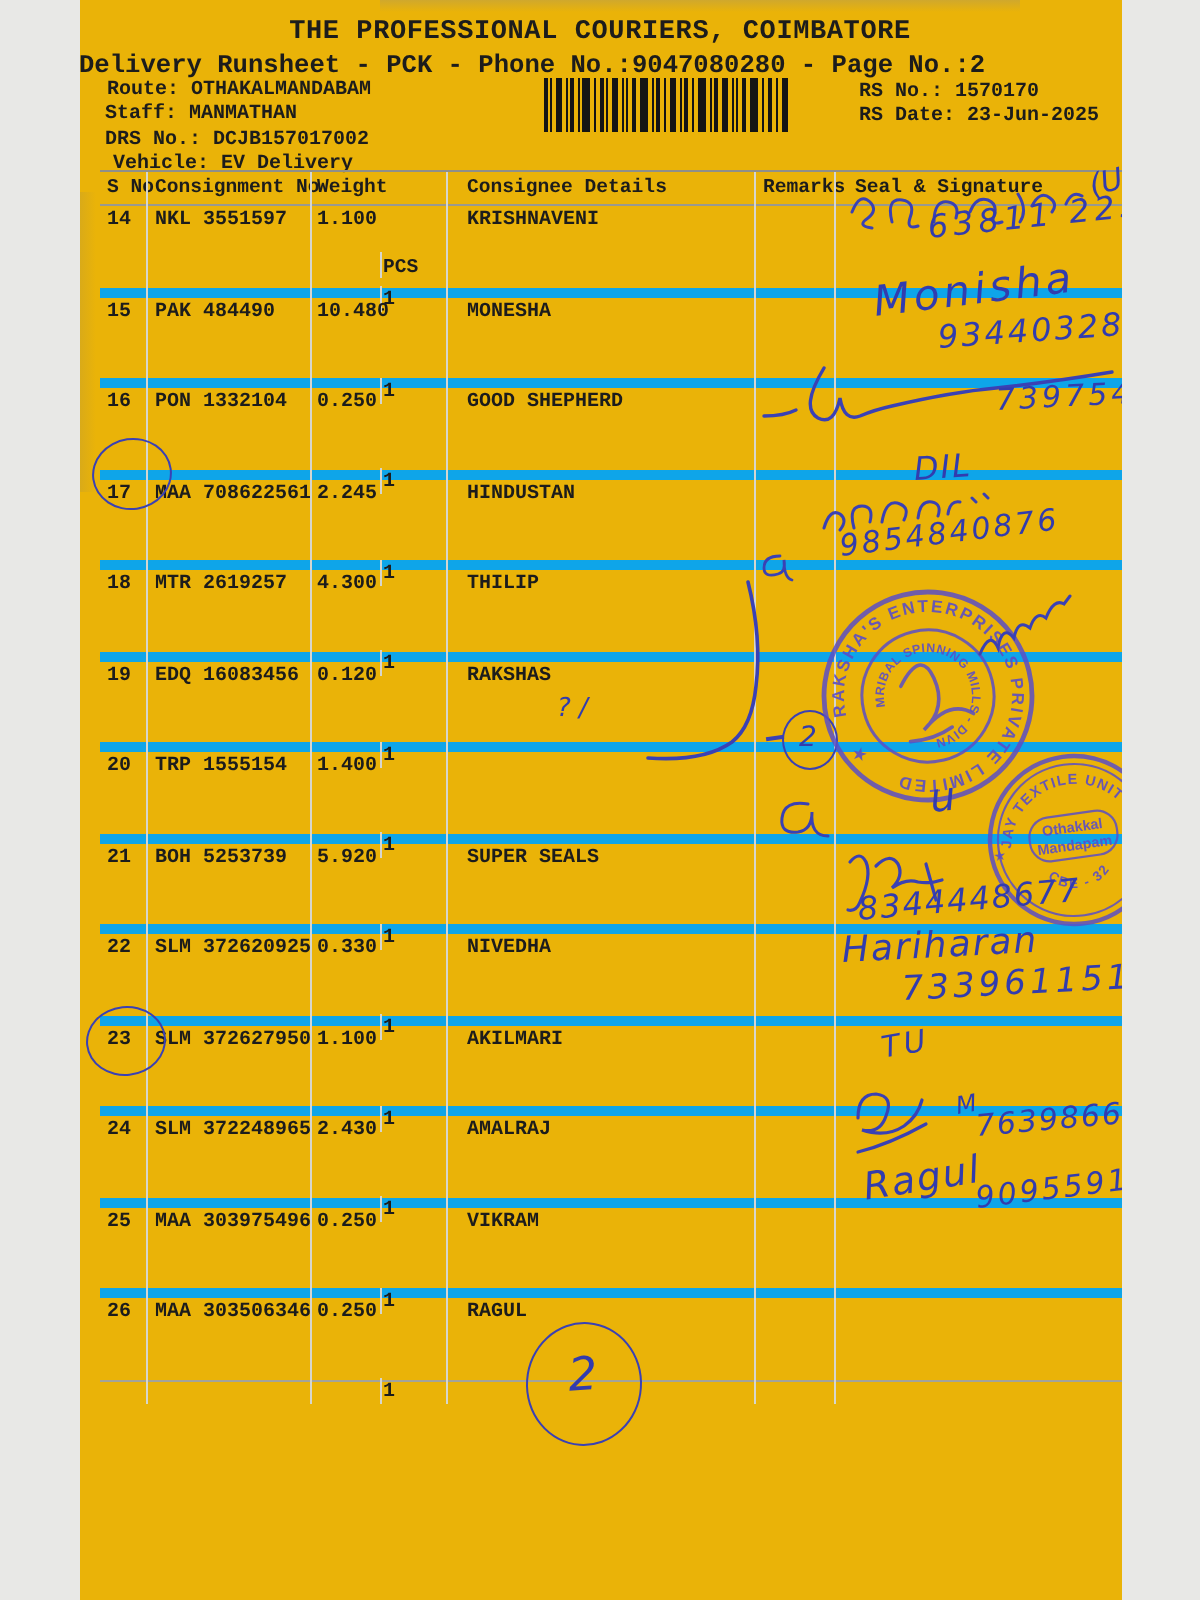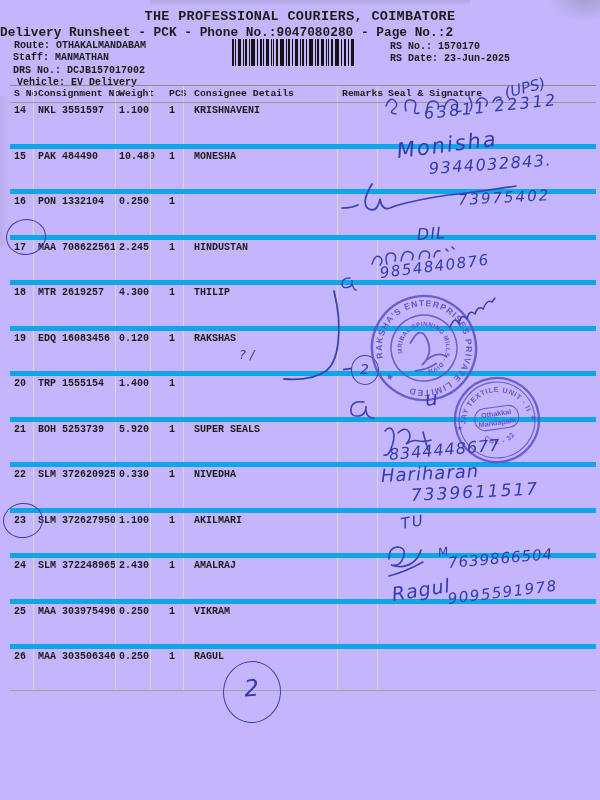--- a/index.html
+++ b/index.html
@@ -1,34 +1,34 @@
 <!DOCTYPE html>
 <html><head>
 <meta charset="utf-8">
 <title>Delivery Runsheet</title>
 <style>
   html,body{margin:0;padding:0;background:#e8e8e6;}
-  .page{position:relative;width:600px;height:800px;margin:0 auto;background:#c4b5fd;overflow:hidden;
+  .page{position:relative;width:521px;height:800px;margin:0 auto;background:#eab308;overflow:hidden;
         font-family:"Liberation Mono","DejaVu Sans Mono",monospace;color:#1c1c1c;}
   .abs{position:absolute;}
   .typed{font-weight:bold;white-space:nowrap;}
   .doc-title{top:9px;left:0;width:100%;text-align:center;font-size:13.5px;letter-spacing:.3px;}
   .doc-subtitle{top:25px;left:0;width:100%;font-size:12.8px;}
   .info-line{font-size:10px;text-align:right;}
   .info-line .val{margin-left:6px;}
   
   .table{position:absolute;left:10px;top:85px;width:586px;border-top:1.5px solid #8f8f8a;}
   .thead,.trow{display:grid;grid-template-columns:23px 82px 35px 33px 154px 40px auto;}
   .thead{height:16px;border-bottom:1px solid #99998f;font-size:9.8px;}
   .trow{height:40.5px;border-bottom:5px solid #0ea5e9;font-size:10px;}
   .trow.last{border-bottom:1.5px solid #a3a39b;}
   .td,.th{font-weight:bold;padding:2px 0 0 4px;overflow:visible;white-space:nowrap;border-left:1px solid #d6d6ce;}
   .td:first-child,.th:first-child{border-left:none;}
   .td.c-weight,.th.c-weight{padding-left:3px;}
-  .td.c-pcs,.th.c-pcs{padding-left:18px;}
+  .td.c-pcs,.th.c-pcs{padding-left:1px;margin-top:40px;}
   .td.c-consignee,.th.c-consignee{padding-left:10px;}
   .th.c-seal{padding-left:10px;}
   
   .ink{position:absolute;inset:0;pointer-events:none;}
   .hw{position:absolute;font-family:"DejaVu Sans",sans-serif;font-style:italic;color:#323cae;
       white-space:nowrap;transform-origin:left center;line-height:1;}
   .pen-circle{position:absolute;border:1.6px solid #3a41b4;border-radius:50%;}
   .dash{position:absolute;background:#3a41b4;}
   svg.ink-svg{position:absolute;overflow:visible;}
   svg.stamp{position:absolute;}
@@ -133,20 +133,21 @@
       <div class="td c-pcs">1</div>
       <div class="td c-consignee">MONESHA</div>
       <div class="td"></div>
       <div class="td"></div>
     </div>
     <div class="trow">
       <div class="td">16</div>
       <div class="td">PON 1332104</div>
       <div class="td c-weight">0.250</div>
       <div class="td c-pcs">1</div>
+      <div class="td c-consignee">GOOD SHEPHERD</div>
       <div class="td"></div>
       <div class="td"></div>
     </div>
     <div class="trow">
       <div class="td">17</div>
       <div class="td">MAA 708622561</div>
       <div class="td c-weight">2.245</div>
       <div class="td c-pcs">1</div>
       <div class="td c-consignee">HINDUSTAN</div>
       <div class="td"></div>

